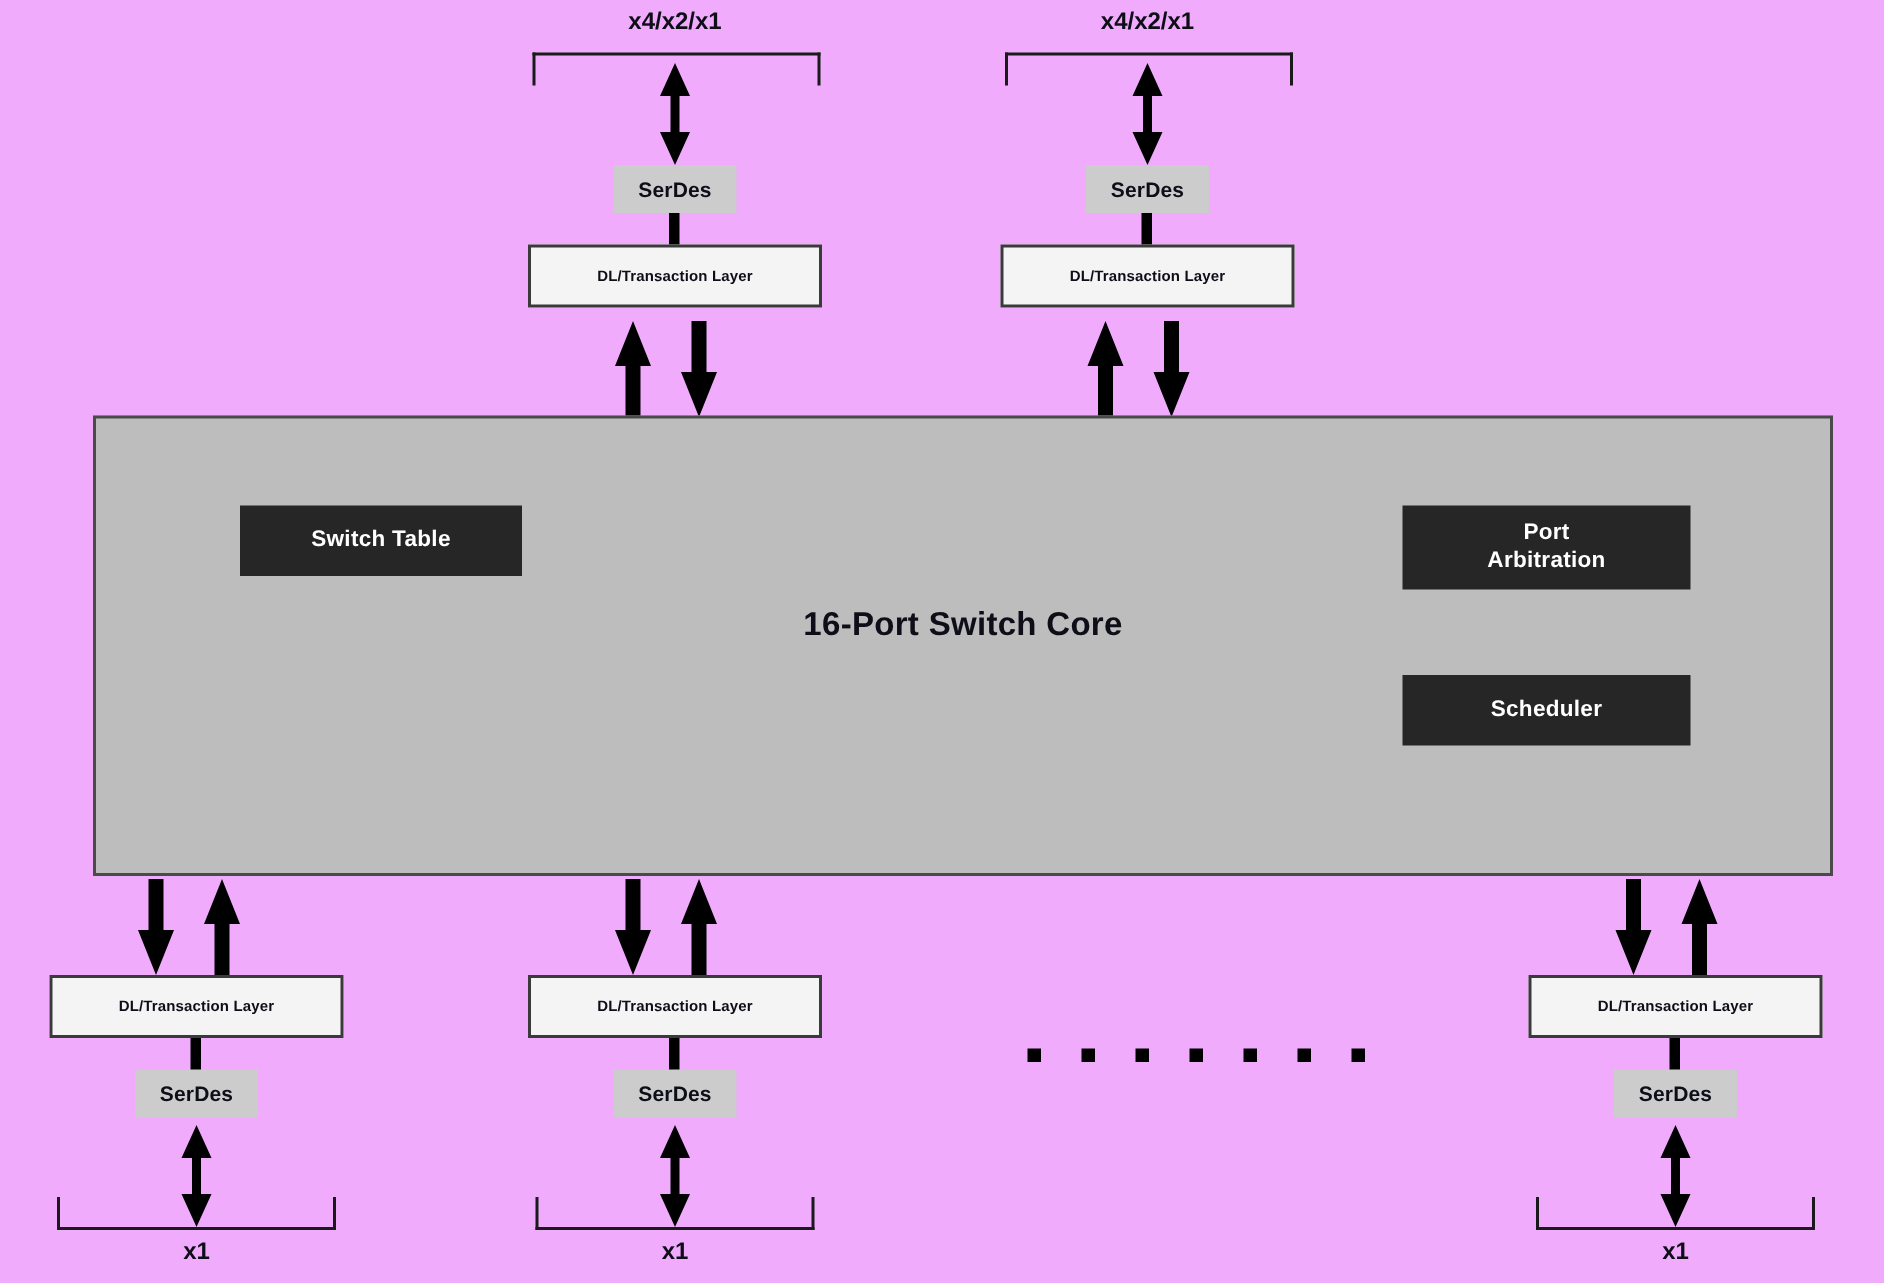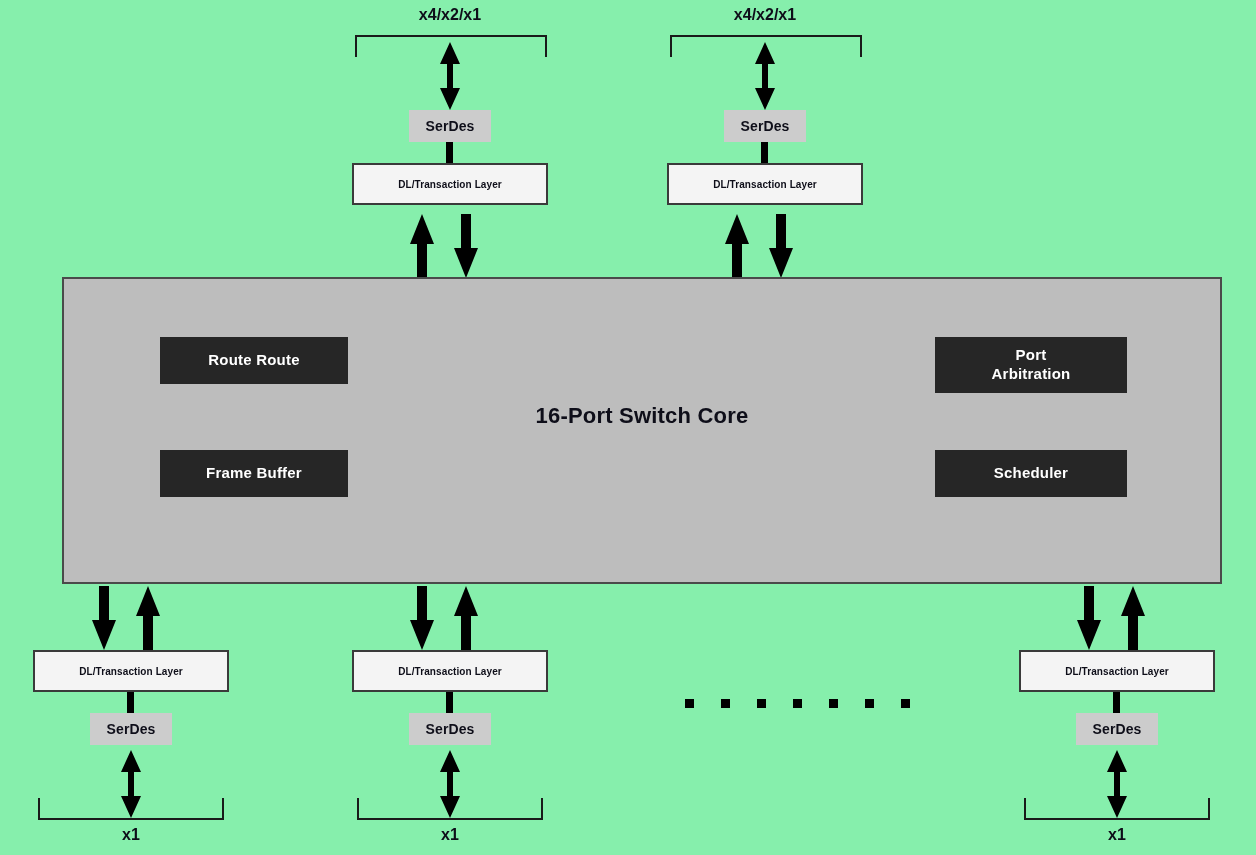--- a/index.html
+++ b/index.html
@@ -8,21 +8,21 @@
     padding: 0;
     background: #ffffff;
   }
   body {
     font-family: "Liberation Sans", sans-serif;
   }
   #diagram {
     position: relative;
     width: 1256px;
     height: 855px;
-    background: #86efac;
+    background: #f0abfc;
     overflow: hidden;
   }
 
   
   .abs { position: absolute; box-sizing: border-box; }
 
   
   .core {
     background: #bdbdbd;
     border: 2px solid #4a4a4a;
@@ -169,23 +169,22 @@
       <svg width="28" height="64" viewBox="0 0 28 64">
         <path d="M14 64 L2 34 L9 34 L9 0 L19 0 L19 34 L26 34 Z" fill="#000000"></path>
       </svg>
     </div>
   </div>
 
   <div class="abs core" style="left:62px; top:277px; width:1160px; height:307px;">
 
     <div class="core-title" style="top:124px;text-align:center;">16-Port Switch Core</div>
 
-    <div class="abs core-block" style="left:96px; top:58px; width:188px; height:47px;">Route Route</div>
-
-    <div class="abs core-block" style="left:96px; top:171px; width:188px; height:47px;">Frame Buffer</div>
+    <div class="abs core-block" style="left:96px; top:58px; width:188px; height:47px;">Switch Table</div>
+
 
     <div class="abs core-block" style="left:871px; top:171px; width:192px; height:47px;">Scheduler</div>
 
     <div class="abs core-block" style="left:871px; top:58px; width:192px; height:56px; flex-direction:column;">
       <span>Port</span>
       <span>Arbitration</span>
     </div>
   </div>
 
   <div>

